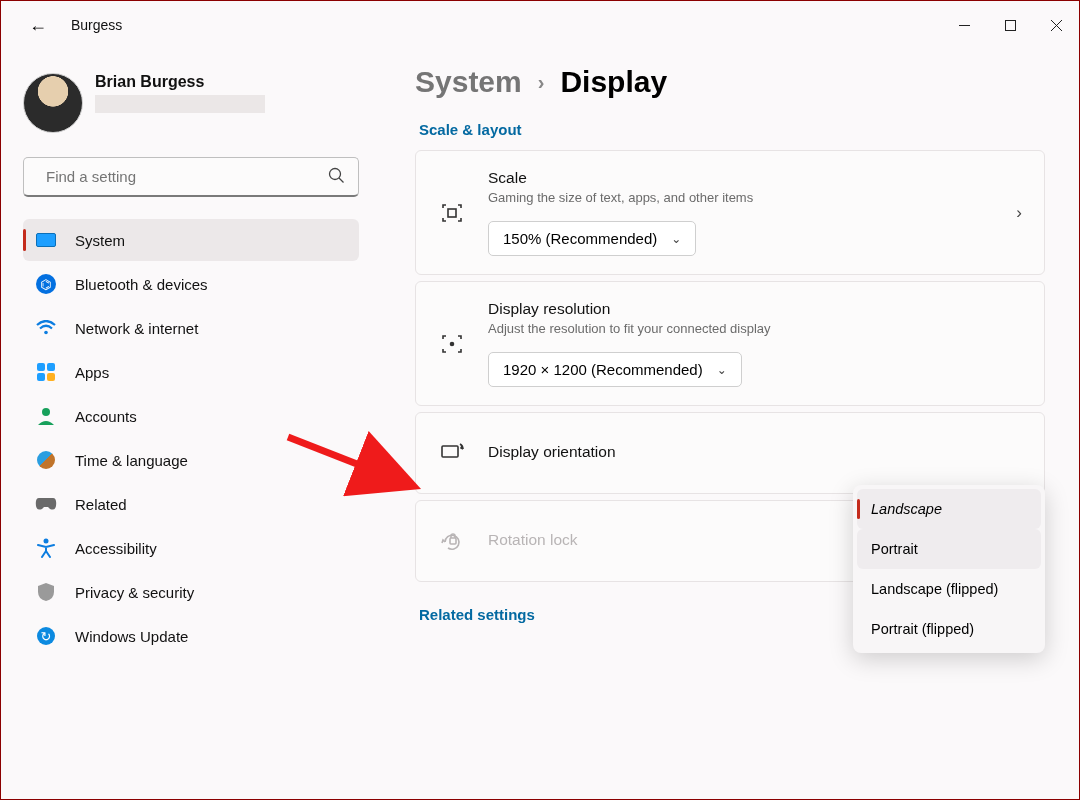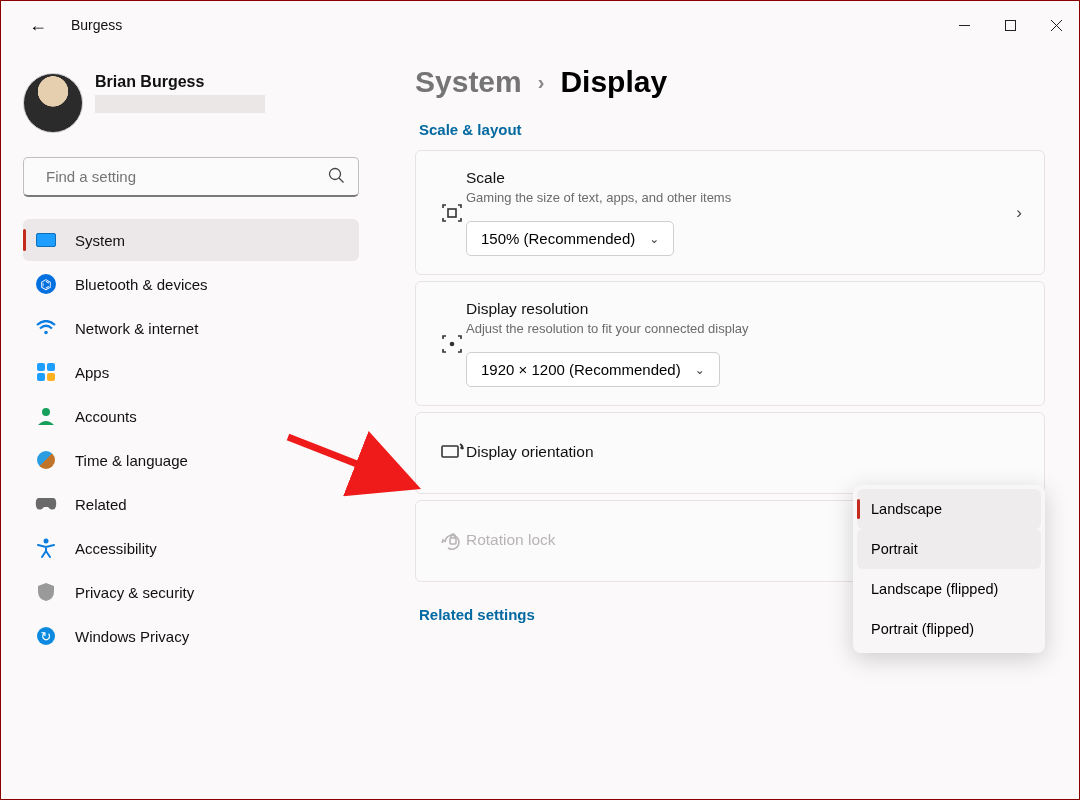--- a/index.html
+++ b/index.html
@@ -25,33 +25,33 @@
   .nav-item { display:flex; align-items:center; gap:18px; height:42px; padding:0 12px; border-radius:6px; font-size:15px; color:#111; cursor:pointer; position:relative; }
   .nav-item.sel { background:#ece8e9; }
   .nav-item.sel::before { content:""; position:absolute; left:0; top:10px; bottom:10px; width:3px; background:#c42b1c; border-radius:2px; }
   .nav-ico { width:22px; height:22px; display:flex; align-items:center; justify-content:center; font-size:18px; }
   
   .main { flex:1; padding:16px 34px 0 34px; overflow:hidden; }
   .crumb { display:flex; align-items:center; gap:16px; font-size:30px; font-weight:600; margin-bottom:22px; }
   .crumb .parent { color:#757575; }
   .crumb .sep { color:#888; font-size:20px; }
   .section-h { font-size:15px; font-weight:600; color:#0369a1; margin:0 0 12px 4px; }
-  .card { border:1px solid #e7e3e4; border-radius:6px; background:#fcfbfb; padding:18px 22px; margin-bottom:6px; display:flex; align-items:center; position:relative; }
+  .card { border:1px solid #e7e3e4; border-radius:6px; background:#fcfbfb; padding:18px 22px; margin-bottom:6px; display:flex; align-items:center; gap:22px; position:relative; }
   .card .cicon { width:28px; height:28px; display:flex; align-items:center; justify-content:center; font-size:20px; color:#333; flex:0 0 28px; }
   .card .cbody { flex:1; }
   .cbody h4 { margin:0 0 3px 0; font-size:15.5px; font-weight:400; color:#111; }
   .cbody p  { margin:0; font-size:13px; color:#6b6b6b; }
   .dropdown { margin-top:16px; display:inline-flex; align-items:center; gap:14px; border:1px solid #cfcfcf; border-radius:5px; padding:8px 14px; font-size:15px; background:#fff; cursor:pointer; }
   .chev-r { font-size:17px; color:#444; }
   .chev-d { font-size:12px; color:#444; }
   .disabled h4, .disabled .cicon { color:#b8b4b5; }
   
   .orient-menu { position:absolute; right:34px; top:484px; width:192px; background:#f8f6f7; border-radius:8px; box-shadow:0 6px 24px rgba(0,0,0,.18); padding:4px; z-index:10; }
   .orient-item { height:40px; display:flex; align-items:center; padding:0 14px; font-size:14.5px; border-radius:6px; cursor:pointer; position:relative; }
-  .orient-item.sel { background:#efecee; }
+  .orient-item.sel { background:#efecee;font-style:italic; }
   .orient-item.hover { background:#efecee; }
   .orient-item.sel::before { content:""; position:absolute; left:0; top:10px; bottom:10px; width:3px; background:#c42b1c; border-radius:2px; }
   
   .arrow { position:absolute; left:282px; top:428px; pointer-events:none; }
   
   .cursor { position:absolute; left:954px; top:562px; font-size:17px; pointer-events:none; }
   
   .ic-system{width:20px;height:14px;background:#1e9fff;border:1px solid #0c6fb8;border-radius:2px;}
   .ic-bt{width:20px;height:20px;border-radius:50%;background:#0370e0;color:#fff;font-size:13px;display:flex;align-items:center;justify-content:center;}
   .ic-wifi{color:#0c7de0;}
@@ -184,21 +184,21 @@
           <svg width="18" height="20" viewBox="0 0 18 20">
               <path d="M9 1 L17 4 V10 Q17 17 9 19 Q1 17 1 10 V4 Z" fill="#9a9a9a"></path>
             </svg>
         </span>
         <span>Privacy &amp; security</span>
       </div>
       <div class="nav-item">
         <span class="nav-ico">
             <span class="ic-upd">↻</span>
           </span>
-        <span>Windows Privacy</span>
+        <span>Windows Update</span>
       </div>
     </div>
   </div>
 
   <div class="main">
     <div class="crumb">
       <span class="parent">System</span>
       <span class="sep">›</span>
       <span>Display</span>
     </div>

